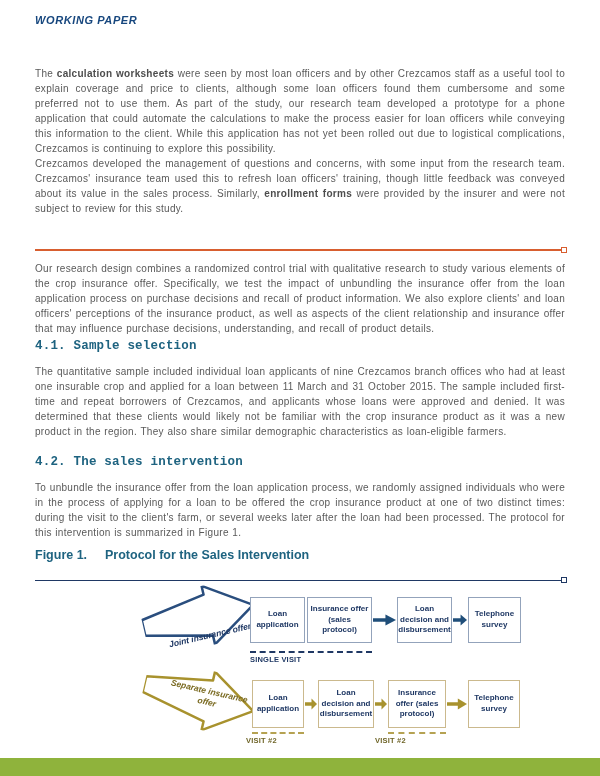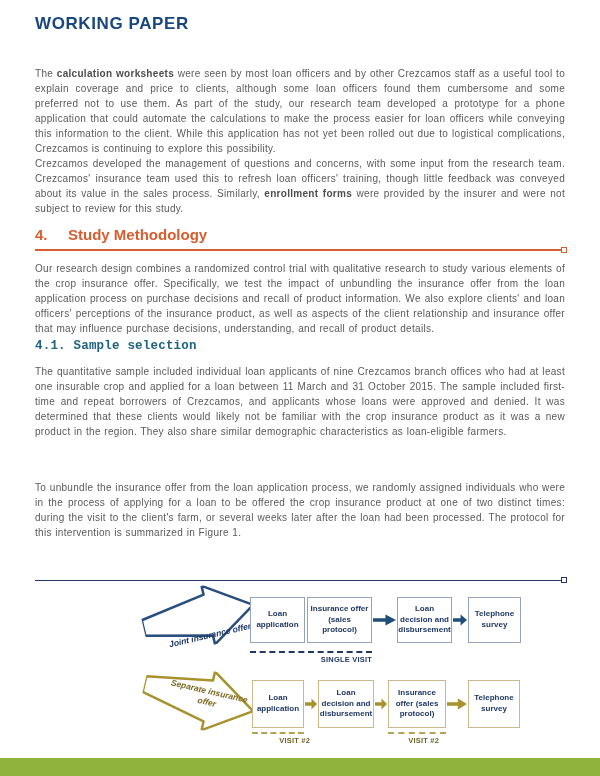--- a/index.html
+++ b/index.html
@@ -1,20 +1,20 @@
 <!DOCTYPE html>
 <html><head>
 <meta charset="utf-8">
 <style>
   html,body{margin:0;padding:0;background:#e8e8e8;}
   .page{position:relative;width:600px;height:776px;background:#ffffff;margin:0 auto;
         font-family:"Liberation Sans",sans-serif;overflow:hidden;}
   .abs{position:absolute;}
   .textcol{left:35px;right:35px;}
-  .wp-header{top:14px;font-size:17px;font-weight:bold;letter-spacing:.6px;color:#17477E;}
+  .wp-header{top:14px;font-size:11px;font-weight:bold;letter-spacing:.6px;color:#17477E;font-style:italic;}
   p.body{margin:0;font-size:10px;line-height:15px;color:#595959;text-align:justify;
          letter-spacing:.3px;word-spacing:.5px;}
   p.body strong{color:#4d4d4d;}
   .section-heading{top:226px;color:#D85E2F;font-size:15px;font-weight:bold;}
   .sec-num{display:inline-block;width:33px;}
   .rule{height:0;border-top:2px solid;left:35px;right:35px;}
   .rule .endsq{position:absolute;right:-2px;top:-4px;width:4px;height:4px;background:#fff;border:1.5px solid;}
   .orange-rule{top:249px;border-color:#D85E2F;}
   .orange-rule .endsq{border-color:#D85E2F;}
   .navy-rule{top:580px;border-color:#1F3864;border-top-width:1.5px;}
@@ -35,51 +35,52 @@
   .lbl-joint{left:158px;top:40px;width:104px;color:#1F3864;transform:rotate(-13deg);white-space:nowrap;}
   .lbl-separate{left:162px;top:96px;width:92px;color:#7A6A21;transform:rotate(13deg);line-height:1.3;}
   .pbox{box-sizing:border-box;background:#fff;display:flex;align-items:center;justify-content:center;
         text-align:center;font-size:8px;font-weight:bold;color:#1F3864;line-height:1.35;padding:2px;}
   .pbox-navy{border:1px solid #93A3BB;top:7px;height:46px;}
   .pbox-gold{border:1px solid #CBB98D;top:90px;height:48px;}
   .flow{height:12px;}
   .flow svg{display:block;width:100%;height:12px;}
   .dash-navy{border-top:2px dashed #1F3864;height:0;}
   .dash-gold{border-top:2px dashed #B5A252;height:0;}
-  .visit-label{font-size:7.5px;font-weight:bold;text-align:right;letter-spacing:.2px;}
+  .visit-label{font-size:7.5px;font-weight:bold;text-align:left;letter-spacing:.2px;}
   .visit-navy{color:#1F3864;}
   .visit-gold{color:#6E6427;}
   .page-number{left:35px;top:780px;font-size:9px;font-weight:600;color:#17477E;}
   .footer-bar{left:0;right:0;bottom:0;height:18px;background:#8FB33C;}
 </style>
 </head>
 <body>
 
 <div class="page">
 
   <div class="abs textcol wp-header">WORKING PAPER</div>
 
   <p class="body abs textcol" style="top:66px"><span>The </span><strong>calculation worksheets</strong><span> were seen by most loan officers and by other Crezcamos staff as a useful tool to explain coverage and price to clients, although some loan officers found them cumbersome and some preferred not to use them. As part of the study, our research team developed a prototype for a phone application that could automate the calculations to make the process easier for loan officers while conveying this information to the client. While this application has not yet been rolled out due to logistical complications, Crezcamos is continuing to explore this possibility.</span></p>
 
   <p class="body abs textcol" style="top:156px"><span>Crezcamos developed the management of questions and concerns, with some input from the research team. Crezcamos' insurance team used this to refresh loan officers' training, though little feedback was conveyed about its value in the sales process. Similarly, </span><strong>enrollment forms</strong><span> were provided by the insurer and were not subject to review for this study.</span></p>
 
-  <div class="abs textcol section-heading">
-    <span class="sec-num">4.</span><span>Study Methodology</span>
-  </div>
   <div class="abs rule orange-rule">
       <span class="endsq"></span>
     </div>
 
   <p class="body abs textcol" style="top:261px">Our research design combines a randomized control trial with qualitative research to study various elements of the crop insurance offer. Specifically, we test the impact of unbundling the insurance offer from the loan application process on purchase decisions and recall of product information. We also explore clients' and loan officers' perceptions of the insurance product, as well as aspects of the client relationship and insurance offer that may influence purchase decisions, understanding, and recall of product details.</p>
 
   <div class="abs textcol subheading" style="top:339px">4.1. Sample selection</div>
   <p class="body abs textcol" style="top:364px">The quantitative sample included individual loan applicants of nine Crezcamos branch offices who had at least one insurable crop and applied for a loan between 11 March and 31 October 2015. The sample included first-time and repeat borrowers of Crezcamos, and applicants whose loans were approved and denied. It was determined that these clients would likely not be familiar with the crop insurance product as it was a new product in the region. They also share similar demographic characteristics as loan-eligible farmers.</p>
 
+  <div class="abs textcol subheading" style="top:455px">4.2. The sales intervention</div>
   <p class="body abs textcol" style="top:480px">To unbundle the insurance offer from the loan application process, we randomly assigned individuals who were in the process of applying for a loan to be offered the crop insurance product at one of two distinct times: during the visit to the client's farm, or several weeks later after the loan had been processed. The protocol for this intervention is summarized in Figure 1.</p>
 
+  <div class="abs textcol figure-heading">
+    <span class="fig-label">Figure 1.</span><span>Protocol for the Sales Intervention</span>
+  </div>
   <div class="abs rule navy-rule">
       <span class="endsq"></span>
     </div>
 
   <div class="abs diagram">
 
 
     <div class="abs block-arrow ba-top">
       <svg viewBox="0 0 112 60" preserveAspectRatio="none">
         <polygon points="0,20 66,9 66,0 112,30 66,60 66,51 0,36" fill="#ffffff" stroke="#2A4E7E" stroke-width="2.5" stroke-linejoin="round"></polygon>

